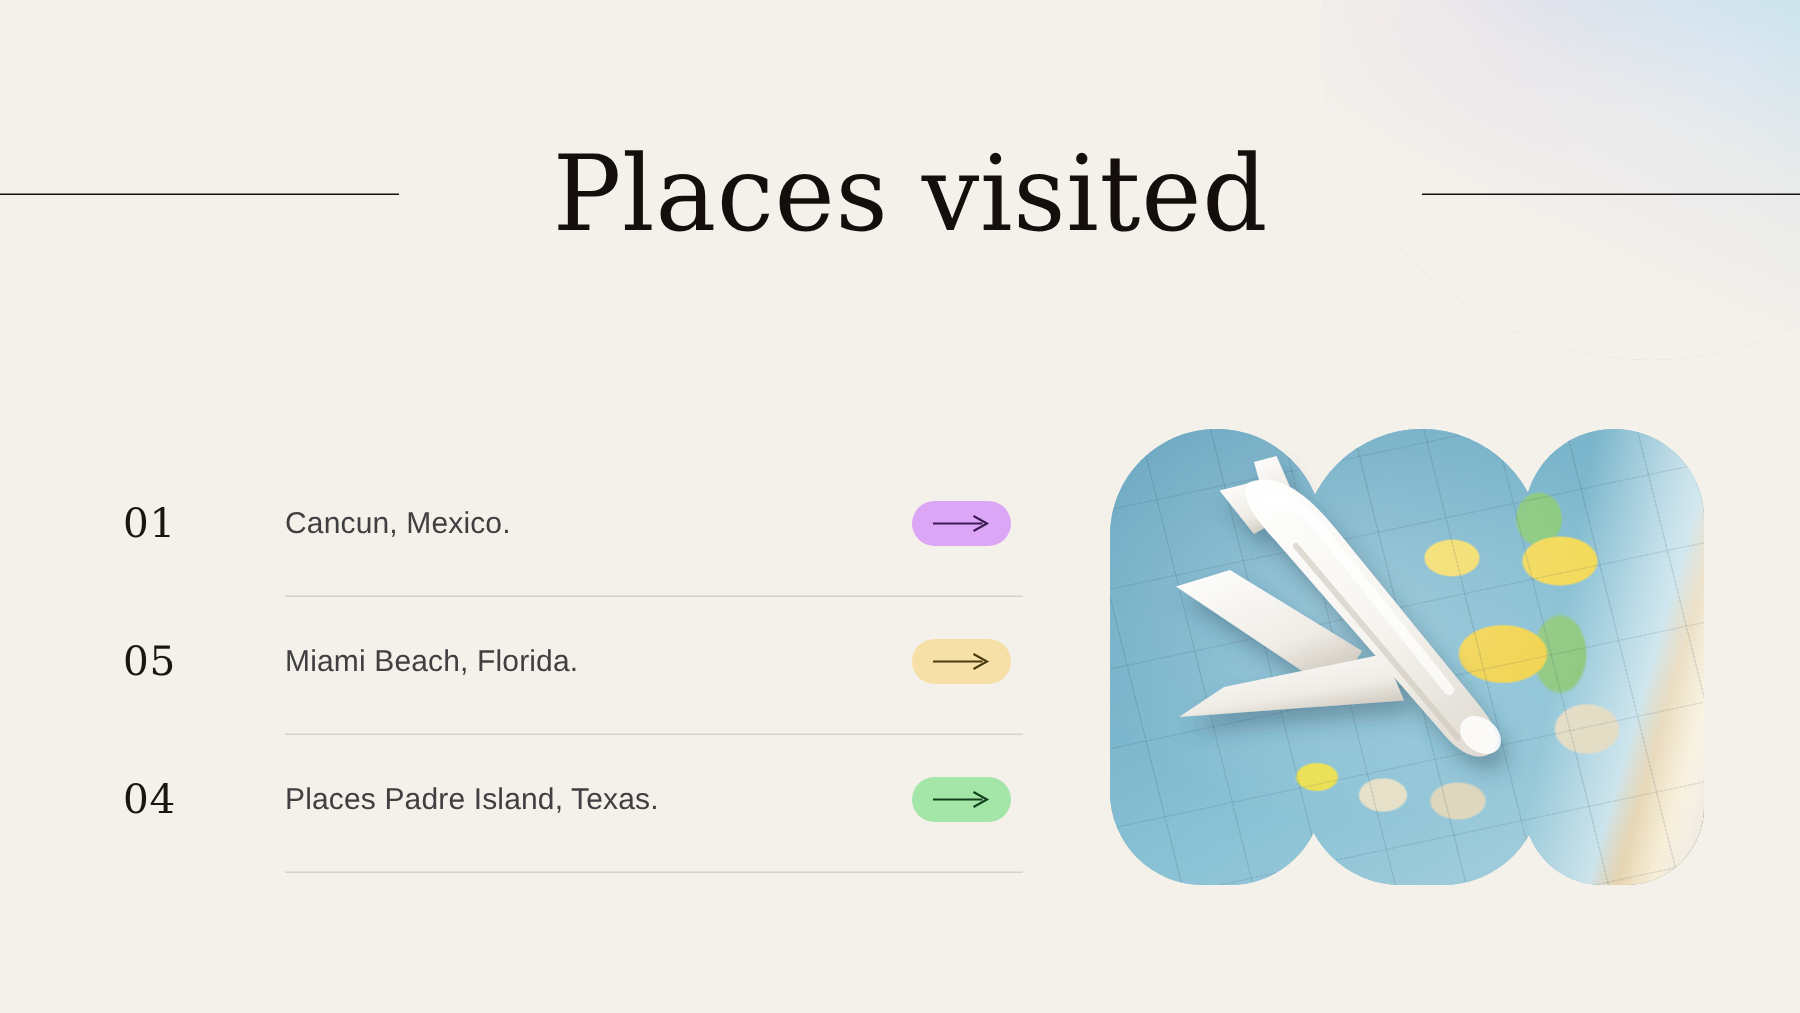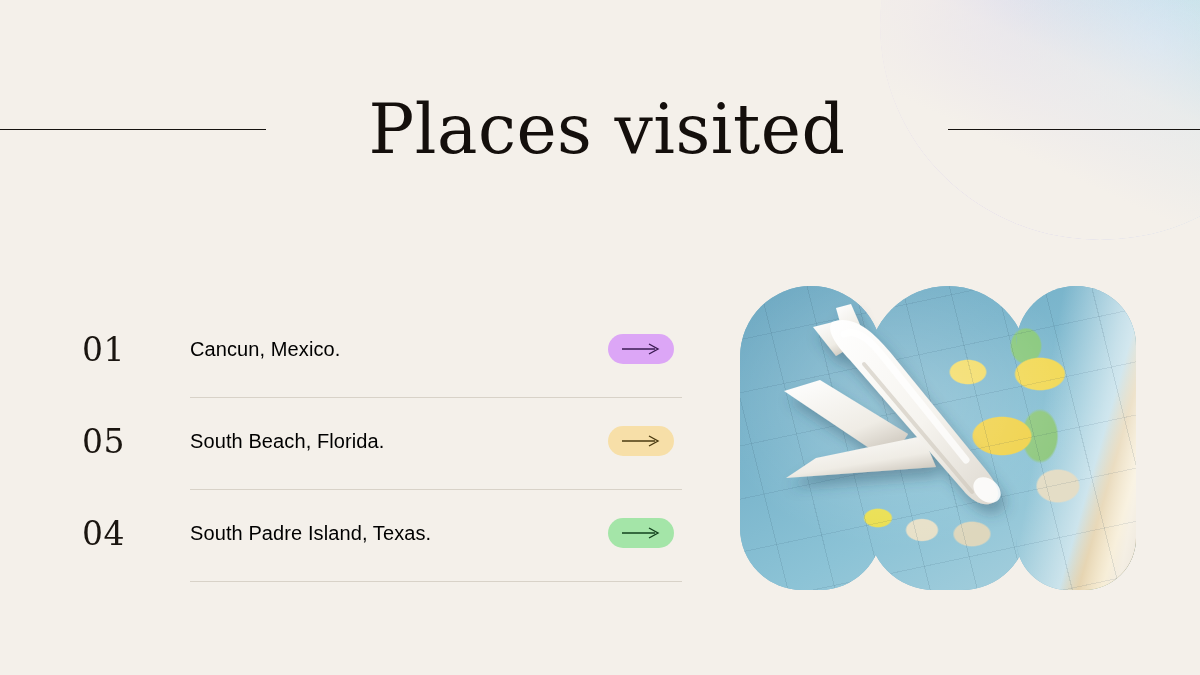--- a/index.html
+++ b/index.html
@@ -85,30 +85,30 @@
   }
   .row-main {
     display:flex;
     align-items:center;
     height:66px;
   }
   .place-number {
     width:108px;
     flex:0 0 108px;
     font-family:"DejaVu Serif", serif;
-    font-size:33px;
+    font-size:27px;
     line-height:1;
     color:#1a1510;
     letter-spacing:.5px;
   }
   .place-name {
     flex:1 1 auto;
     font-family:"Liberation Sans", sans-serif;
     font-size:20px;
-    color:#000000;
+    color:#404040;
     letter-spacing:.1px;
   }
   .arrow-pill {
     flex:0 0 auto;
     width:66px; height:30px;
     border-radius:18px;
     display:flex;
     align-items:center;
     justify-content:center;
     margin-right:8px;
@@ -224,35 +224,35 @@
           <polyline points="28,1 37,6 28,11" fill="none" stroke="currentColor" stroke-width="1.4"></polyline>
         </svg>
       </div>
     </div>
     <div class="row-divider"></div>
   </div>
 
   <div class="place-row">
     <div class="row-main">
       <div class="place-number">05</div>
-      <div class="place-name">South Beach, Florida.</div>
+      <div class="place-name">Miami Beach, Florida.</div>
       <div class="arrow-pill" style="background: rgb(247, 223, 168); color: rgb(74, 58, 16);">
         <svg width="40" height="12" viewBox="0 0 40 12">
           <line x1="1" y1="6" x2="34" y2="6" stroke="currentColor" stroke-width="1.4"></line>
           <polyline points="28,1 37,6 28,11" fill="none" stroke="currentColor" stroke-width="1.4"></polyline>
         </svg>
       </div>
     </div>
     <div class="row-divider"></div>
   </div>
 
   <div class="place-row">
     <div class="row-main">
       <div class="place-number">04</div>
-      <div class="place-name">South Padre Island, Texas.</div>
+      <div class="place-name">Places Padre Island, Texas.</div>
       <div class="arrow-pill" style="background: rgb(164, 229, 168); color: rgb(18, 64, 28);">
         <svg width="40" height="12" viewBox="0 0 40 12">
           <line x1="1" y1="6" x2="34" y2="6" stroke="currentColor" stroke-width="1.4"></line>
           <polyline points="28,1 37,6 28,11" fill="none" stroke="currentColor" stroke-width="1.4"></polyline>
         </svg>
       </div>
     </div>
     <div class="row-divider"></div>
   </div>
 

